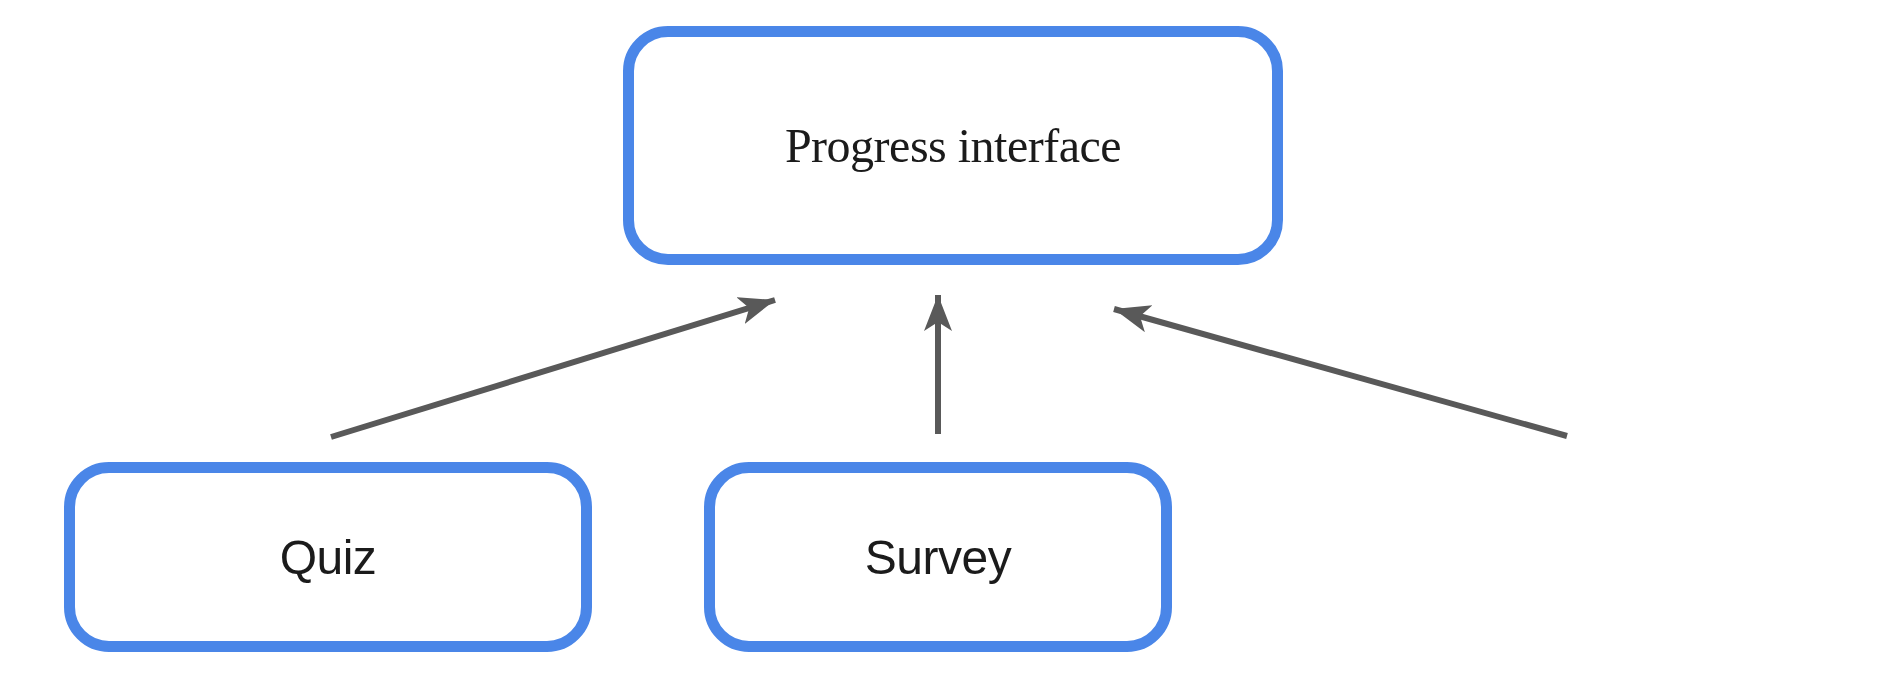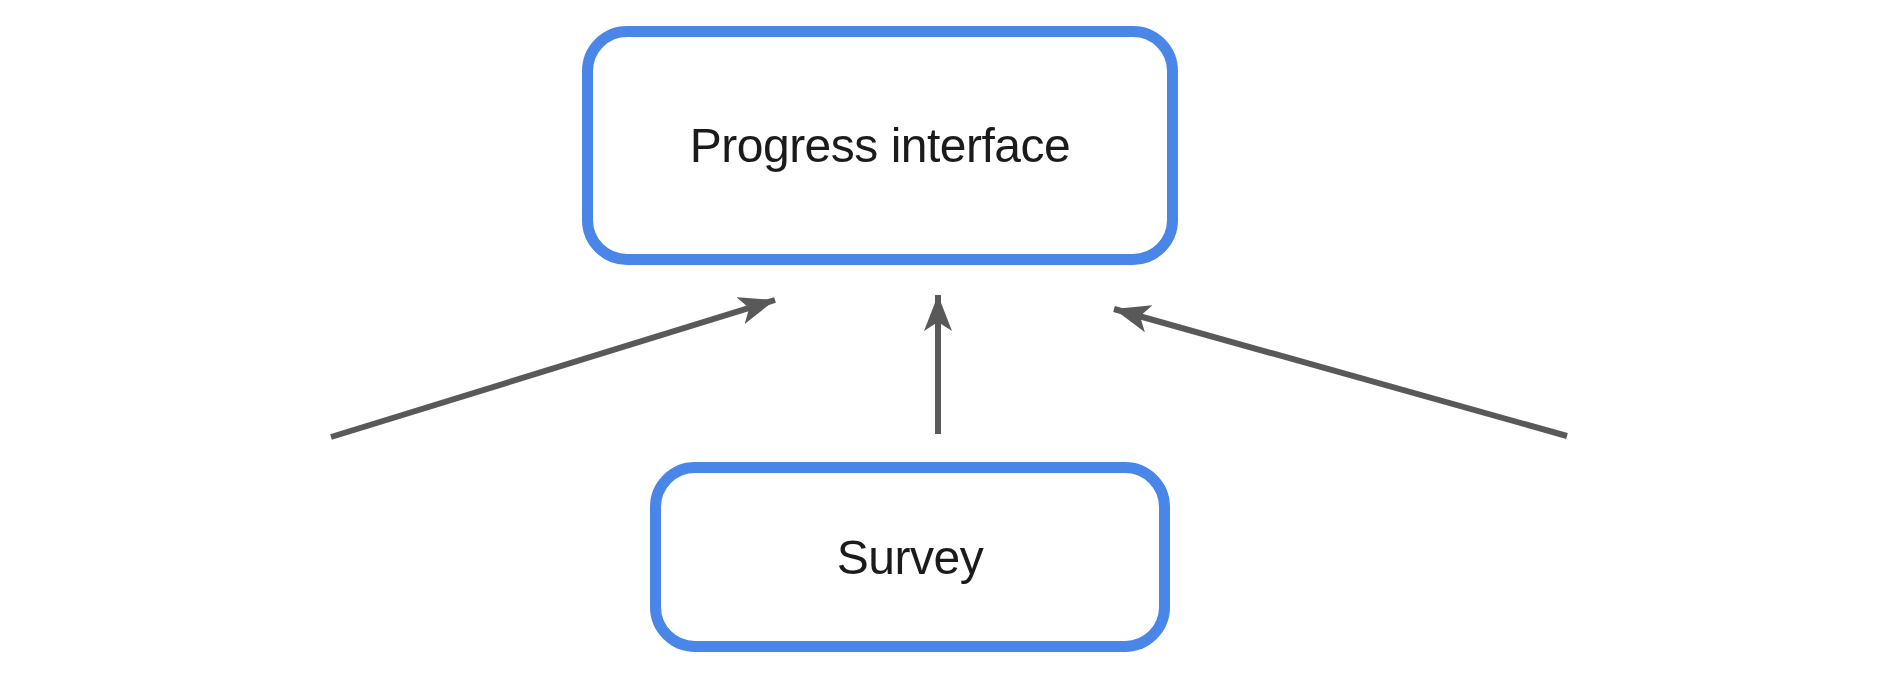--- a/index.html
+++ b/index.html
@@ -31,23 +31,23 @@
     align-items: center;
     justify-content: center;
   }
   .node .label {
     color: var(--text);
     font-size: 48px;
     letter-spacing: -0.5px;
     white-space: nowrap;
   }
   
-  #node-progress { left: 582px; top: 26px;  width: 596px; height: 239px; }
+  #node-progress { left: 623px; top: 26px;  width: 660px; height: 239px; font-family: Liberation Serif, serif; }
   #node-quiz     { left: 64px;  top: 462px; width: 528px; height: 190px; }
-  #node-survey   { left: 650px; top: 462px; width: 520px; height: 190px; }
+  #node-survey   { left: 704px; top: 462px; width: 468px; height: 190px; }
   #node-recipe   { left: 1276px;top: 462px; width: 523px; height: 190px; }
 
   .edges {
     position: absolute;
     left: 0; top: 0;
     width: 1896px;
     height: 690px;
     pointer-events: none;
   }
   .edges line {
@@ -69,19 +69,22 @@
     </defs>
     <line x1="331" y1="437" x2="775" y2="300" marker-end="url(#arrowhead)"></line>
     <line x1="938" y1="434" x2="938" y2="295" marker-end="url(#arrowhead)"></line>
     <line x1="1567" y1="436" x2="1114" y2="309" marker-end="url(#arrowhead)"></line>
   </svg>
 
   <div class="node" id="node-progress">
     <span class="label">Progress interface</span>
   </div>
 
+  <div class="node" id="node-quiz">
+    <span class="label">Quiz</span>
+  </div>
 
   <div class="node" id="node-survey">
     <span class="label">Survey</span>
   </div>
 
 
 </div>
 
 </body></html>

